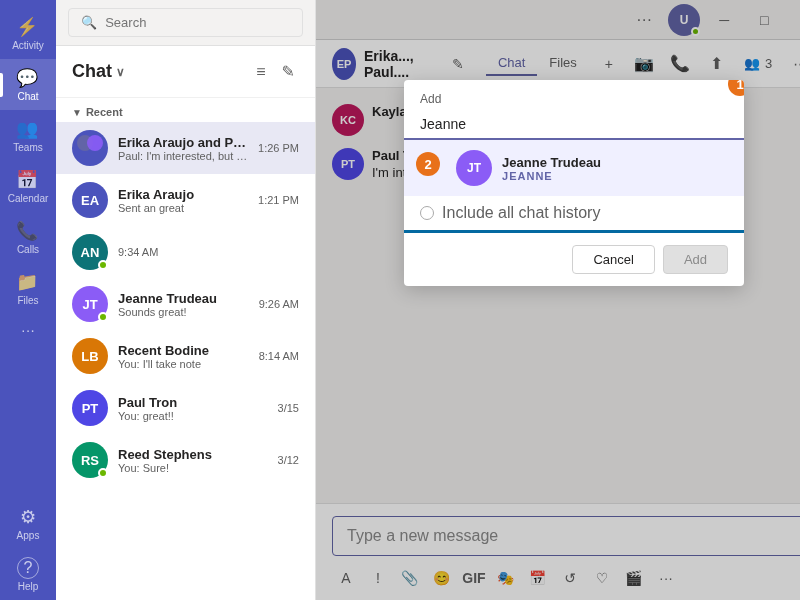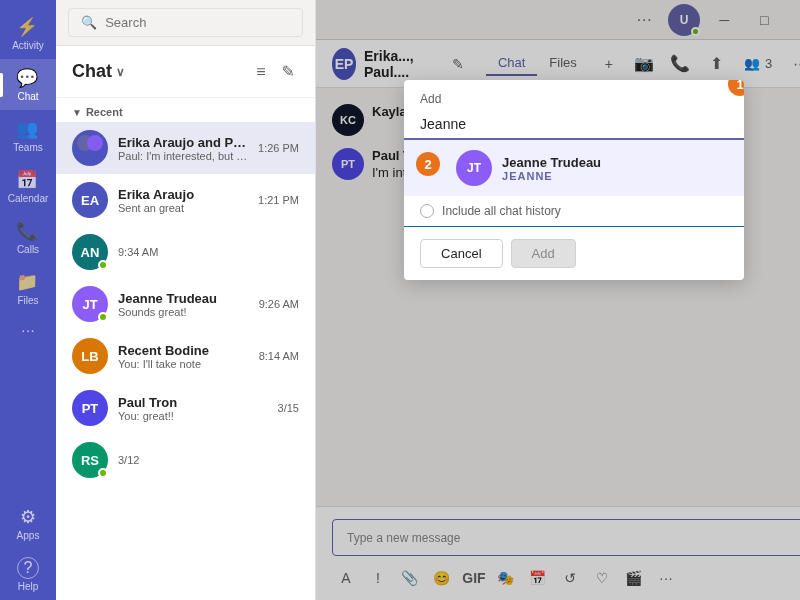--- a/index.html
+++ b/index.html
@@ -245,21 +245,21 @@
     }
     .chat-header-avatar {
       width: 32px;
       height: 32px;
       border-radius: 50%;
       background: #4b53bc;
       display: flex;
       align-items: center;
       justify-content: center;
       color: #fff;
-      font-size: 14px;
+      font-size: 11px;
       font-weight: 600;
     }
     .chat-header-name {
       font-size: 14px;
       font-weight: 600;
       color: #252424;
     }
     .chat-header-tabs {
       display: flex;
       align-items: center;
@@ -423,27 +423,27 @@
       gap: 8px;
       padding: 8px 16px;
     }
     .modal-history-checkbox {
       width: 14px;
       height: 14px;
       border: 1px solid #aaa;
       border-radius: 50%;
       flex-shrink: 0;
     }
-    .modal-history-text { font-size: 12px; color: #616161; }
+    .modal-history-text { font-size: 16px; color: #616161; }
     .modal-footer {
       display: flex;
-      justify-content: flex-start;
+      justify-content: flex-end;
       gap: 8px;
       padding: 12px 16px;
-      border-top: 1px solid #0369a1;
+      border-top: 3px solid #0369a1;
     }
     .modal-btn {
       padding: 6px 20px;
       border-radius: 4px;
       font-size: 13px;
       cursor: pointer;
       border: 1px solid #d0d0d0;
       background: #fff;
       color: #252424;
     }
@@ -590,20 +590,24 @@
       <div class="avatar indigo">PT</div>
       <div class="chat-info">
         <div class="chat-name">Paul Tron</div>
         <div class="chat-preview">You: great!!</div>
       </div>
       <div class="chat-time">3/15</div>
     </div>
 
     <div class="chat-item">
       <div class="avatar green" style="position:relative">RS<span class="status-dot online"></span></div>
+      <div class="chat-info">
+        <div class="chat-name">Reed Stephens</div>
+        <div class="chat-preview">You: Sure!</div>
+      </div>
       <div class="chat-time">3/12</div>
     </div>
   </div>
 </div>
 
 <div class="main-content">
 
   <div style="display:flex; align-items:center; background:#f3f2f1; padding: 0 12px; height:40px; border-bottom:1px solid #d0d0d0; gap:8px;">
     <div style="flex:1;"></div>
     <div class="top-bar-btn" style="color:#616161;font-size:16px">···</div>
@@ -632,42 +636,42 @@
       <div class="participants-btn">
         <span>👥</span>
         <span>3</span>
       </div>
       <div class="header-icon-btn">⋯</div>
     </div>
   </div>
 
   <div class="messages-area">
     <div class="message-row">
-      <div class="msg-avatar red" style="background:#0f172a;">KC</div>
+      <div class="msg-avatar red" style="background:#be185d;">KC</div>
       <div class="msg-content">
         <div class="msg-header">
           <span class="msg-sender">Kayla Clay...</span>
         </div>
       </div>
     </div>
     <div class="message-row">
       <div class="msg-avatar" style="background:#4f46e5;">PT</div>
       <div class="msg-content">
         <div class="msg-header">
           <span class="msg-sender">Paul Tron</span>
           <span class="msg-time">1:26 P...</span>
         </div>
         <div class="msg-text">I'm interested,...</div>
       </div>
     </div>
   </div>
 
   <div class="message-input-area">
     <div class="message-input-box">
-      <span style="color:#8a8a8a;font-size:12px;">Type a new message</span>
+      <span style="color:#8a8a8a;font-size:16px;">Type a new message</span>
     </div>
     <div class="message-toolbar">
       <div class="msg-tool-btn">A</div>
       <div class="msg-tool-btn">!</div>
       <div class="msg-tool-btn">📎</div>
       <div class="msg-tool-btn">😊</div>
       <div class="msg-tool-btn" style="font-size:14px;font-weight:700">GIF</div>
       <div class="msg-tool-btn">🎭</div>
       <div class="msg-tool-btn">📅</div>
       <div class="msg-tool-btn">↺</div>

